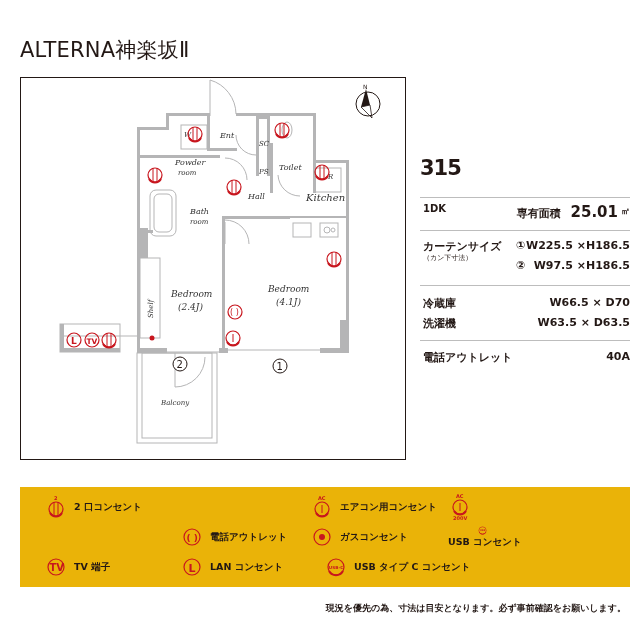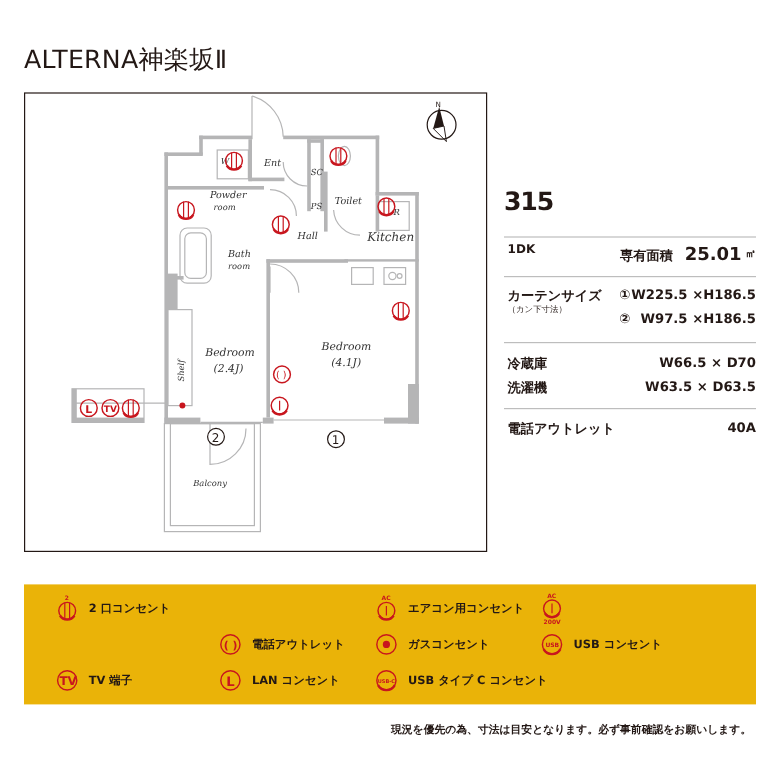--- a/index.html
+++ b/index.html
@@ -248,21 +248,21 @@
       </svg>
     <span>電話アウトレット</span>
   </div>
   <div class="lg-item" style="left:290px;top:38px;">
     <svg class="lg-icon" viewBox="0 0 26 24">
         <circle cx="12" cy="12" r="8" fill="none" stroke="#c8161e" stroke-width="1.2"></circle>
         <circle cx="12" cy="12" r="3" fill="#c8161e"></circle>
       </svg>
     <span>ガスコンセント</span>
   </div>
-  <div class="lg-item" style="left:428px;top:38px;">
+  <div class="lg-item" style="left:428px;top:38px;flex-direction:column;">
     <svg class="lg-icon" viewBox="0 0 26 24">
         <circle cx="12" cy="12" r="8" fill="none" stroke="#c8161e" stroke-width="1.2"></circle>
         <text x="6.5" y="14" font-size="5" fill="#c8161e" font-family="DejaVu Sans,sans-serif">USB</text>
         <path d="M5 16 A8 8 0 0 0 19 16" stroke="#c8161e" stroke-width="2" fill="none"></path>
       </svg>
     <span>USB コンセント</span>
   </div>
 
   <div class="lg-item" style="left:24px;top:68px;">
     <svg class="lg-icon" viewBox="0 0 26 24">
@@ -271,21 +271,21 @@
       </svg>
     <span>TV 端子</span>
   </div>
   <div class="lg-item" style="left:160px;top:68px;">
     <svg class="lg-icon" viewBox="0 0 26 24">
         <circle cx="12" cy="12" r="8" fill="none" stroke="#c8161e" stroke-width="1.2"></circle>
         <text x="8.5" y="16.5" font-size="11" font-weight="bold" fill="#c8161e" font-family="DejaVu Sans,sans-serif">L</text>
       </svg>
     <span>LAN コンセント</span>
   </div>
-  <div class="lg-item" style="left:290px;top:68px;">
+  <div class="lg-item" style="left:304px;top:68px;">
     <svg class="lg-icon" viewBox="0 0 26 24">
         <circle cx="12" cy="12" r="8" fill="none" stroke="#c8161e" stroke-width="1.2"></circle>
         <text x="4.8" y="14" font-size="4.2" fill="#c8161e" font-family="DejaVu Sans,sans-serif">USB-C</text>
         <path d="M5 16 A8 8 0 0 0 19 16" stroke="#c8161e" stroke-width="2" fill="none"></path>
       </svg>
     <span>USB タイプ C コンセント</span>
   </div>
 </div>
 
 <div class="abs note">現況を優先の為、寸法は目安となります。必ず事前確認をお願いします。</div>

